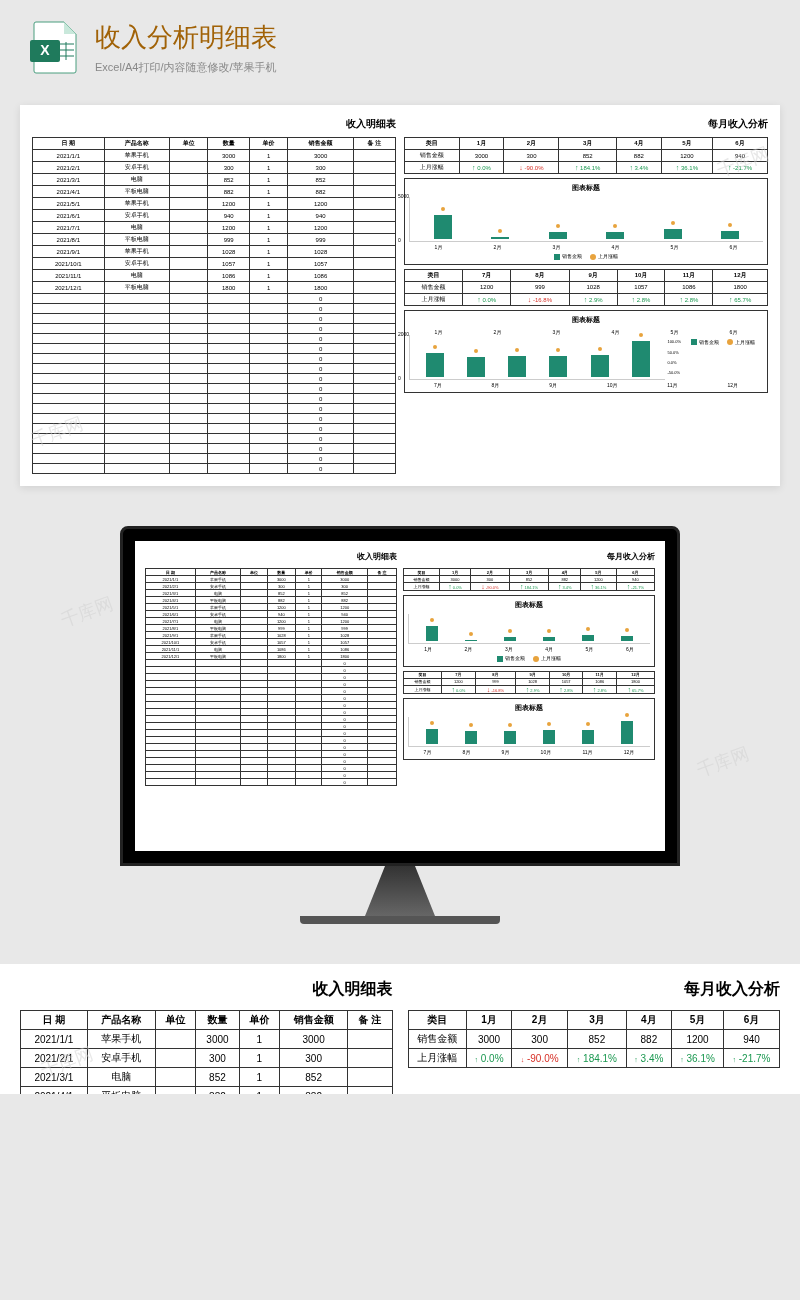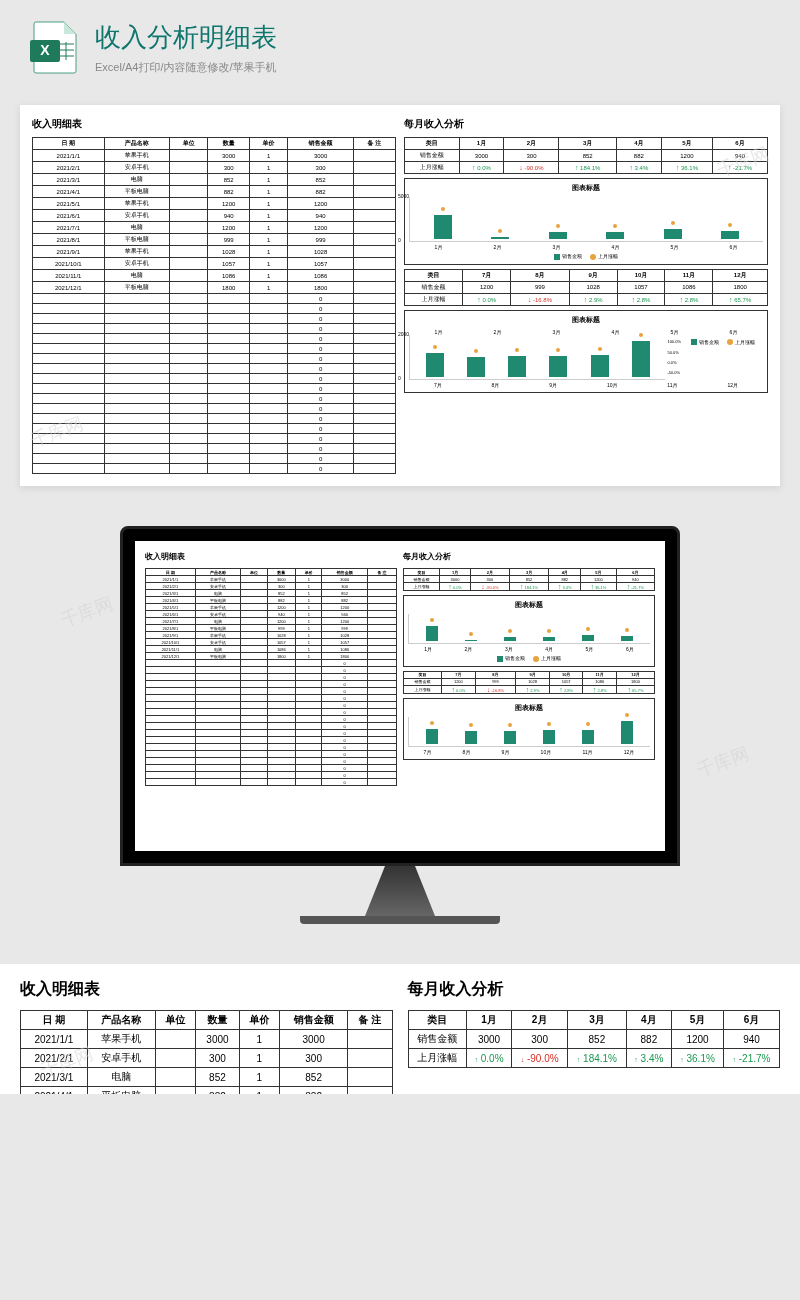--- a/index.html
+++ b/index.html
@@ -2,26 +2,26 @@
 <html><head>
 <meta charset="utf-8">
 <style>
 *{box-sizing:border-box;margin:0;padding:0;font-family:"Microsoft YaHei",Arial,sans-serif}
 body{background:#e8e8e8;width:800px;margin:0 auto}
 .page{position:relative}
 .watermark{position:absolute;color:#d0d0d0;font-size:18px;transform:rotate(-20deg);pointer-events:none;z-index:10;opacity:.5}
 .header{display:flex;align-items:center;padding:20px 30px;background:#e8e8e8}
 .excel-icon{width:50px;height:55px;position:relative;margin-right:15px}
 .excel-icon svg{width:100%;height:100%}
-.header-text h1{font-size:26px;font-weight:400;color:#0f766e;margin-bottom:5px}
+.header-text h1{font-size:26px;font-weight:400;color:#a16207;margin-bottom:5px}
 .header-text p{font-size:11px;color:#888}
 .preview-card{background:#fff;margin:10px 20px;box-shadow:0 2px 8px rgba(0,0,0,.1);padding:12px;display:flex;gap:8px;font-size:7px}
 .left-panel{flex:1}
 .right-panel{flex:1}
-.panel-title{text-align:left;font-weight:bold;font-size:10px;margin-bottom:6px}
+.panel-title{text-align:right;font-weight:bold;font-size:10px;margin-bottom:6px}
 table{width:100%;border-collapse:collapse;font-size:6px}
 th,td{border:1px solid #333;padding:1px 2px;text-align:center;height:10px}
 th{background:#fff;font-weight:bold}
 .empty-row td{height:10px}
 .chart-area{border:1px solid #333;margin:4px 0;padding:4px}
 .chart-title{text-align:center;font-size:7px;font-weight:bold;margin-bottom:4px}
 .chart-body{height:45px;display:flex;align-items:flex-end;justify-content:space-around;padding:2px 4px;border-left:1px solid #ccc;border-bottom:1px solid #ccc;position:relative}
 .chart-bar{width:18px;background:#1f8a70;position:relative}
 .chart-dot{width:4px;height:4px;background:#e8a33d;border-radius:50%;position:absolute;top:-8px;left:50%;transform:translateX(-50%)}
 .chart-labels{display:flex;justify-content:space-around;font-size:5px;margin-top:2px}

